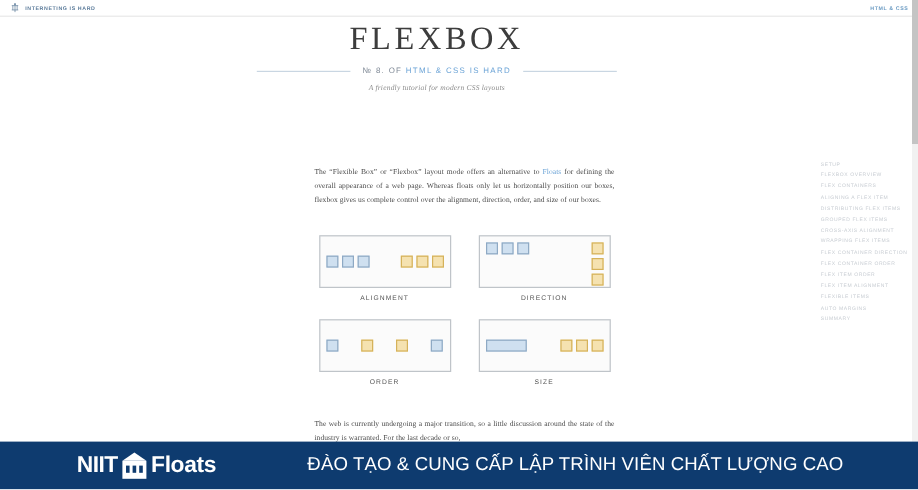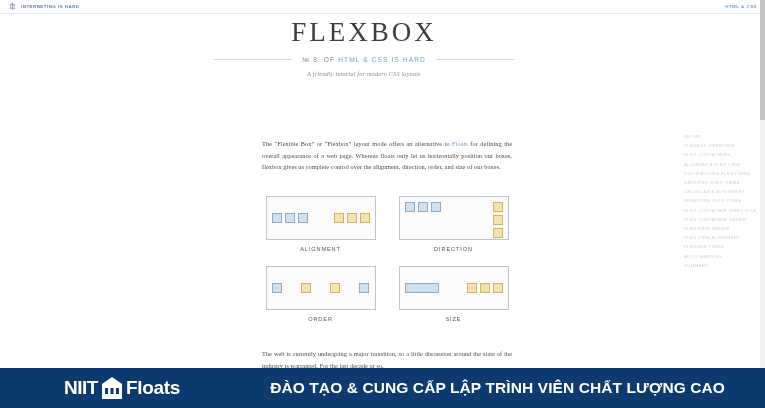--- a/index.html
+++ b/index.html
@@ -201,25 +201,25 @@
   .hanoi {
     color: #ffffff;
     font-size: 19px;
     font-weight: bold;
     font-family: "Liberation Sans", sans-serif;
     letter-spacing: -0.3px;
   }
   .banner-text {
     color: #ffffff;
     font-size: 15.5px;
-    font-weight: bold;
+    font-weight: normal;
     font-family: "Liberation Sans", sans-serif;
     letter-spacing: 0.1px;
     flex: 1;
-    text-align: right;
+    text-align: center;
     padding-right: 40px;
   }
 
   
   .scrollbar {
     position: absolute;
     top: 0; right: 0;
     width: 5px; height: 368px;
     background: #f1f1f1;
   }

